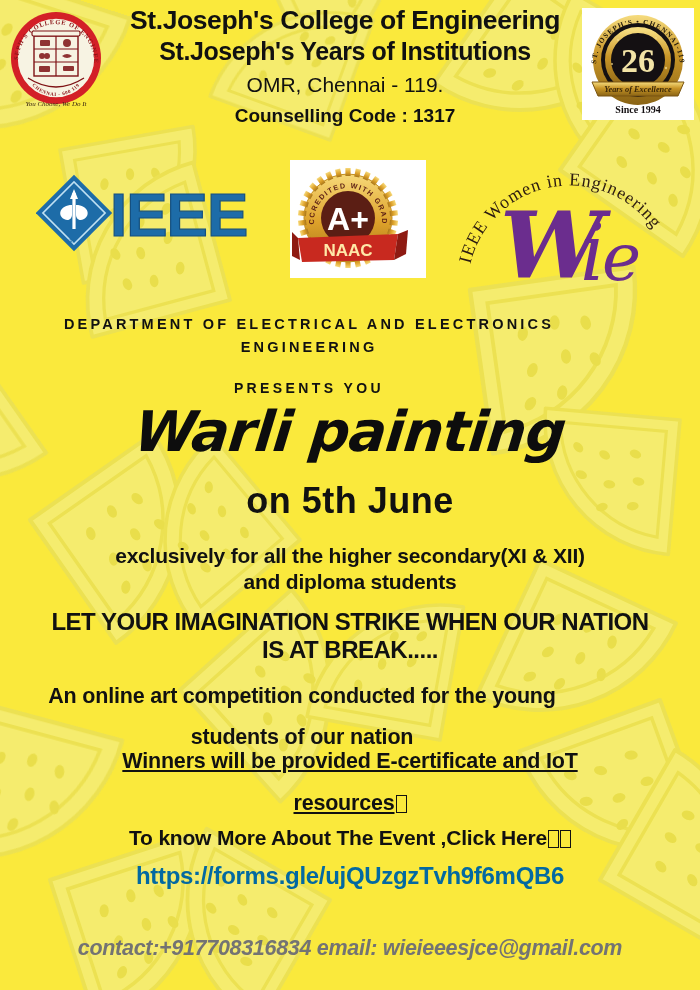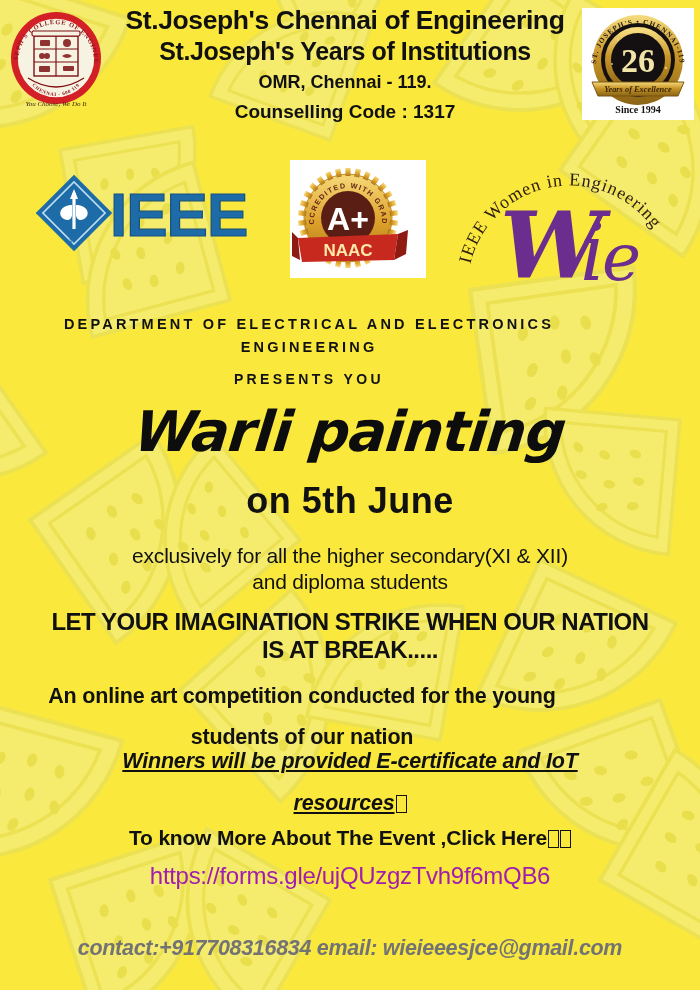--- a/index.html
+++ b/index.html
@@ -33,21 +33,21 @@
   }
   .h-line1{
     font-size:26.5px;font-weight:bold;color:#111;letter-spacing:-0.4px;
     line-height:1.12;white-space:nowrap;
   }
   .h-line2{
     font-size:25px;font-weight:bold;color:#111;letter-spacing:-0.4px;
     line-height:1.2;white-space:nowrap;
   }
   .h-line3{
-    font-size:18px;font-weight:bold;color:#111;margin-top:6px;line-height:1.2;
+    font-size:21px;font-weight:normal;color:#111;margin-top:6px;line-height:1.2;
   }
   .h-line4{
     font-size:19px;font-weight:bold;color:#111;margin-top:8px;line-height:1.2;
   }
 
   
   .logo-strip{position:absolute;top:152px;left:0;width:700px;height:140px;}
   .ieee-logo{position:absolute;left:36px;top:22px;width:225px;height:78px;}
   .naac-logo{position:absolute;left:290px;top:8px;width:136px;height:118px;background:#fff;}
   .wie-logo{position:absolute;left:452px;top:0px;width:228px;height:145px;}
@@ -55,69 +55,69 @@
   
   .dept{
     position:absolute;top:313px;left:0;width:618px;text-align:center;
   }
   .dept-line{
     font-size:14.5px;font-weight:bold;letter-spacing:3.2px;color:#111;
     line-height:1.62;
   }
   .presents{
     font-size:14px;font-weight:bold;letter-spacing:3.4px;color:#111;
-    line-height:1.6;margin-top:8px;
+    line-height:1.6;margin-top:17px;
   }
 
   
   .event-title{
     position:absolute;top:404px;left:0;width:700px;text-align:center;
     font-size:56px;font-weight:bold;font-style:italic;color:#0d0d0d;
     font-family:"DejaVu Sans", sans-serif;
     letter-spacing:-1px;line-height:1;
     transform:skewX(-6deg);
   }
   .event-date{
     position:absolute;top:480px;left:0;width:700px;text-align:center;
     font-size:36px;font-weight:bold;color:#111;letter-spacing:0.5px;
   }
 
   
   .audience{
     position:absolute;top:543px;left:0;width:700px;text-align:center;
-    font-size:21px;font-weight:normal;color:#111;line-height:1.22;
+    font-size:21px;font-weight:bold;color:#111;line-height:1.22;
     letter-spacing:-0.2px;
   }
   .slogan{
     position:absolute;top:608px;left:0;width:700px;text-align:center;
     font-size:24px;font-weight:bold;color:#111;line-height:1.18;
     letter-spacing:-0.5px;
   }
   .about{
     position:absolute;top:676px;left:0;width:604px;text-align:center;
     font-size:21.5px;font-weight:bold;color:#111;line-height:1.9;
     letter-spacing:-0.2px;
   }
   .prize{
     position:absolute;top:741px;left:0;width:700px;text-align:center;
-    font-size:21.5px;font-weight:bold;font-style:italic;color:#111;
+    font-size:21.5px;font-weight:bold;color:#111;
     line-height:1.95;letter-spacing:-0.2px;
   }
   .prize span.u{text-decoration:underline;text-underline-offset:2px;}
   .tofu{
     display:inline-block;width:11px;height:18px;border:1.6px solid #111;
     vertical-align:-3px;margin-left:1px;box-sizing:border-box;
   }
   .cta{
     position:absolute;top:826px;left:0;width:700px;text-align:center;
     font-size:21px;font-weight:bold;color:#111;letter-spacing:-0.2px;
   }
   .url{
     position:absolute;top:862px;left:0;width:700px;text-align:center;
-    font-size:24px;font-weight:normal;color:#a21caf;letter-spacing:-0.3px;
+    font-size:24px;font-weight:bold;color:#0369a1;letter-spacing:-0.3px;
   }
   .contact{
     position:absolute;top:936px;left:0;width:700px;text-align:center;
     font-size:21.5px;font-weight:bold;font-style:italic;color:#737373;
     letter-spacing:-0.3px;
   }
 </style>
 </head>
 <body>
 
@@ -196,21 +196,21 @@
             <circle cx="41" cy="50" r="3"></circle>
           <path d="M56,50 q5,-4 10,0 q-5,4 -10,0 Z"></path>
           <rect x="33" y="60" width="11" height="6" rx="1"></rect>
           <rect x="57" y="60" width="11" height="5" rx="1"></rect>
         </g>
         <path d="M22,72 q28,18 56,0" fill="none" stroke="#7E1114" stroke-width="1.3"></path>
         <text x="50" y="100" text-anchor="middle" font-size="7" fill="#3A2510" font-style="italic" font-family="&quot;Liberation Serif&quot;, serif">You Choose, We Do It</text>
       </svg>
 
       <div class="header-text">
-        <div class="h-line1">St.Joseph's Chennai of Engineering</div>
+        <div class="h-line1">St.Joseph's College of Engineering</div>
         <div class="h-line2">St.Joseph's Years of Institutions</div>
         <div class="h-line3">OMR, Chennai - 119.</div>
         <div class="h-line4">Counselling Code : 1317</div>
       </div>
 
       <svg class="years-badge" viewBox="0 0 112 112" xmlns="http://www.w3.org/2000/svg">
         <defs>
           <linearGradient id="gold" x1="0" y1="0" x2="0" y2="1">
             <stop offset="0%" stop-color="#F6DC7E"></stop>
             <stop offset="45%" stop-color="#C89527"></stop>

